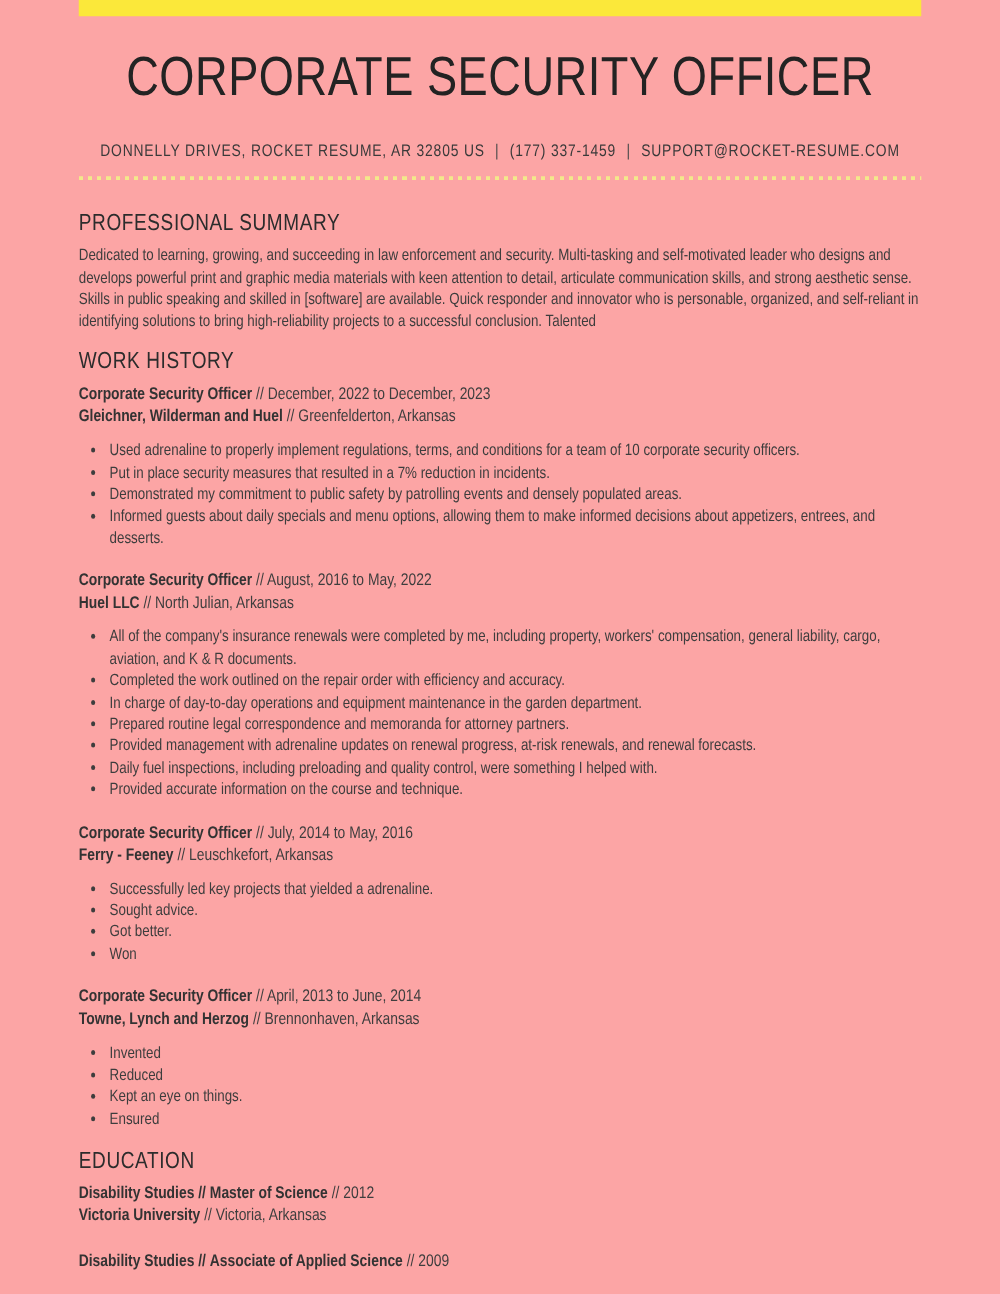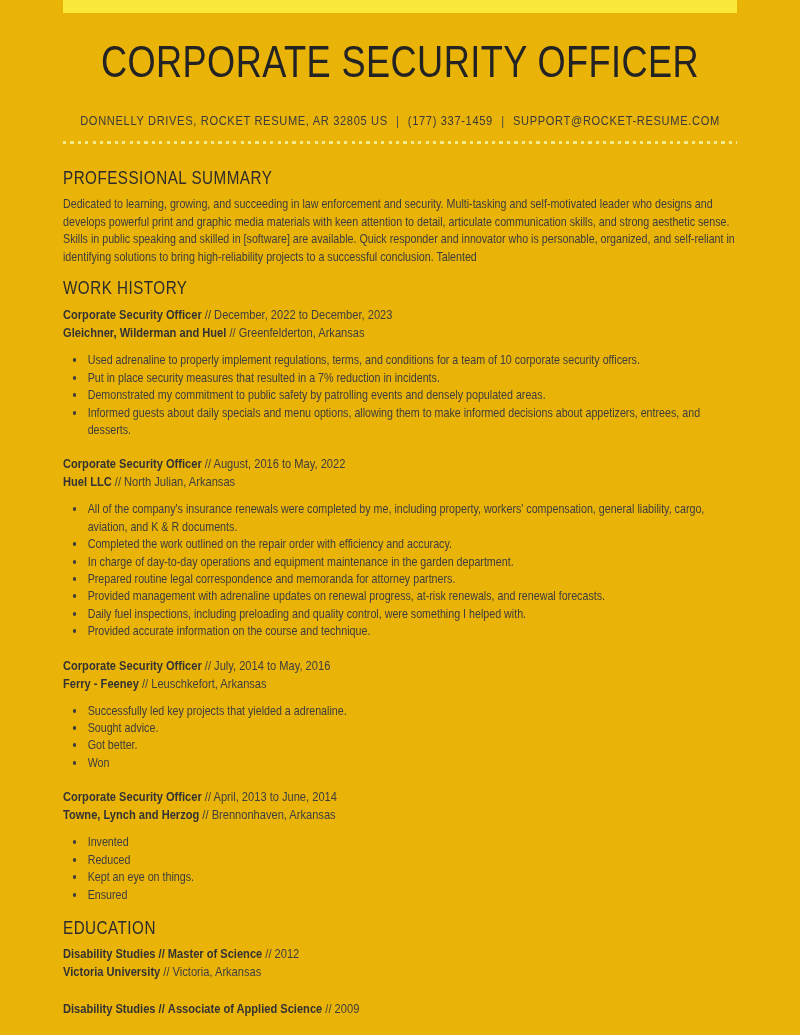--- a/index.html
+++ b/index.html
@@ -4,21 +4,21 @@
 <title>CORPORATE SECURITY OFFICER</title>
 <style>
   * { box-sizing: border-box; }
   html, body { margin: 0; padding: 0; }
   body {
     width: 800px; height: 1035px;
     background: #ffffff;
     font-family: "Liberation Sans", sans-serif;
     -webkit-font-smoothing: antialiased;
   }
-  .page { position: relative; width: 800px; height: 1035px; overflow: hidden; background: #eab308; }
+  .page { position: relative; width: 800px; height: 1035px; overflow: hidden; background: #fca5a5; }
   .topbar { height: 13px; margin: 0 63px; background: #FBE83A; }
 
   
   .scale { width: 820px; margin-left: 63px; transform: scaleX(0.822); transform-origin: left top; }
 
   h1.res-title {
     margin: 26px 0 0; text-align: center;
     font-size: 44px; line-height: 46px; font-weight: 400;
     letter-spacing: 0.5px; color: #232323; white-space: nowrap;
   }

